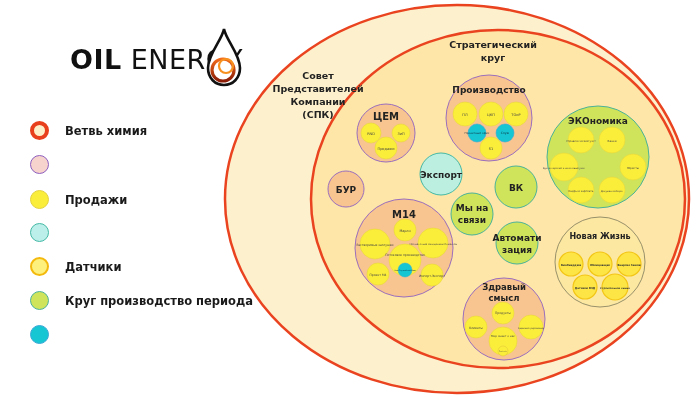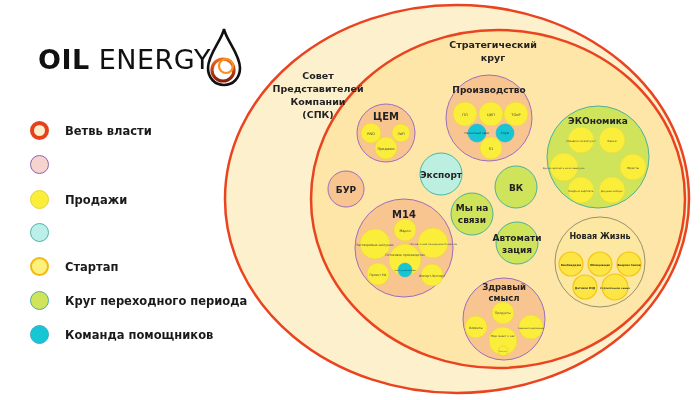--- a/index.html
+++ b/index.html
@@ -1,19 +1,19 @@
 <!DOCTYPE html>
 <html><head>
 <meta charset="utf-8">
 <style>
   html, body { margin: 0; padding: 0; background: #ffffff; }
   body { width: 700px; height: 400px; position: relative; overflow: hidden; font-family: "DejaVu Sans", sans-serif; }
   .logo { position: absolute; left: 38px; top: 36px; height: 46px; display: flex; align-items: center; }
   .logo-text { font-family: "DejaVu Sans", sans-serif; font-size: 27px; color: #111; letter-spacing: 0.5px; }
-  .logo-text b { font-weight: 900; }
+  .logo-text b { font-weight: 900; margin-left: 32px; }
   .logo-text span.light { font-weight: 400; }
   .logo-drop { position: absolute; left: 166px; top: -10px; width: 40px; height: 62px; }
   .legend { position: absolute; left: 30px; top: 118px; }
   .legend-item { position: absolute; left: 0; display: flex; align-items: center; white-space: nowrap; }
   .legend-swatch { width: 19px; height: 19px; border-radius: 50%; box-sizing: border-box; }
   .legend-label { margin-left: 16px; font-size: 11.5px; font-weight: bold; color: #1a1a1a; font-family: "DejaVu Sans", sans-serif; }
   svg#diagram { position: absolute; left: 0; top: 0; }
   svg text { font-family: "DejaVu Sans", sans-serif; }
 </style>
 </head>
@@ -33,43 +33,42 @@
     </defs>
     <path d="M20 3 C 22 14, 36 28, 36 42 C 36 52, 29 59, 20 59 C 11 59, 4 52, 4 42 C 4 28, 18 14, 20 3 Z" fill="#fff" stroke="#111" stroke-width="2.6"></path>
     <circle cx="19" cy="44" r="11" fill="none" stroke="url(#dropGrad)" stroke-width="3.2"></circle>
     <circle cx="22" cy="40" r="7" fill="none" stroke="#f7901e" stroke-width="2.2"></circle>
   </svg>
 </div>
 
 <div class="legend">
   <div class="legend-item" style="top:3px">
     <div class="legend-swatch" style="background:#fdefc9;border:4px solid #e8401c;"></div>
-    <span class="legend-label">Ветвь власти</span>
+    <span class="legend-label">Ветвь химия</span>
   </div>
   <div class="legend-item" style="top:37px">
     <div class="legend-swatch" style="background:#f7d3cd;border:1.5px solid #8e5fbf;"></div>
   </div>
   <div class="legend-item" style="top:72px">
     <div class="legend-swatch" style="background:#fbee3a;border:1px solid #e3d240;"></div>
     <span class="legend-label">Продажи</span>
   </div>
   <div class="legend-item" style="top:105px">
     <div class="legend-swatch" style="background:#bcefe9;border:1.5px solid #45b9a6;"></div>
   </div>
   <div class="legend-item" style="top:139px">
     <div class="legend-swatch" style="background:#fdf07c;border:2.5px solid #f4b90d;"></div>
-    <span class="legend-label">Стартап</span>
+    <span class="legend-label">Датчики</span>
   </div>
   <div class="legend-item" style="top:173px">
     <div class="legend-swatch" style="background:#cfe35b;border:1.5px solid #4bb29a;"></div>
-    <span class="legend-label">Круг переходного периода</span>
+    <span class="legend-label">Круг производство периода</span>
   </div>
   <div class="legend-item" style="top:207px">
     <div class="legend-swatch" style="background:#16c7d3;border:1px solid #3aa8d6;"></div>
-    <span class="legend-label">Команда помощников</span>
   </div>
 </div>
 
 <svg id="diagram" width="700" height="400" viewBox="0 0 700 400">
 
   <ellipse cx="457" cy="199" rx="232" ry="194" fill="#fdf1cd" stroke="#ea4320" stroke-width="2.5"></ellipse>
 
   <ellipse cx="498" cy="199" rx="187" ry="169" fill="#fde6a7" stroke="#ea4320" stroke-width="2.5"></ellipse>
 
   <g font-size="9.5" font-weight="bold" fill="#222" text-anchor="middle">

